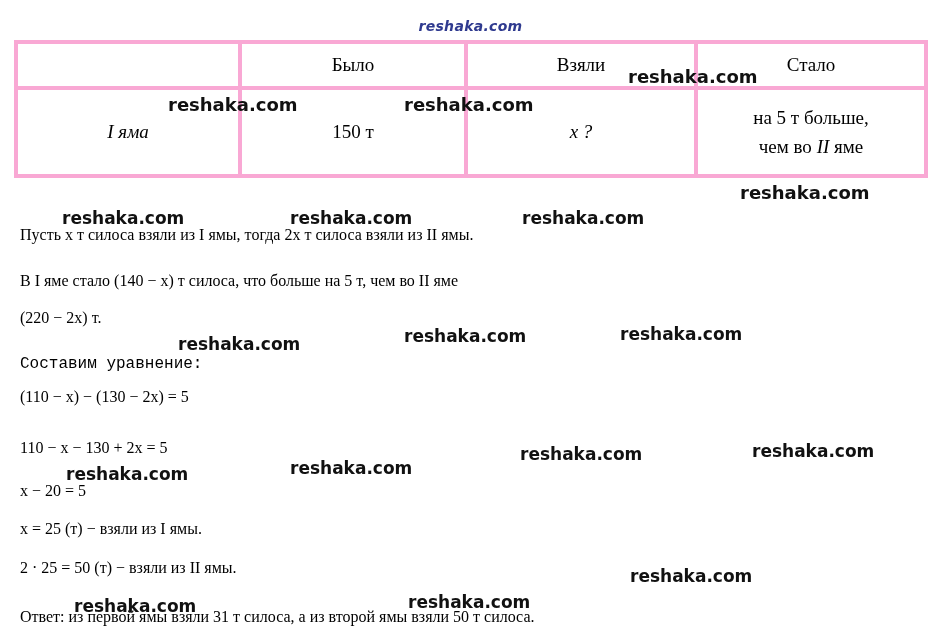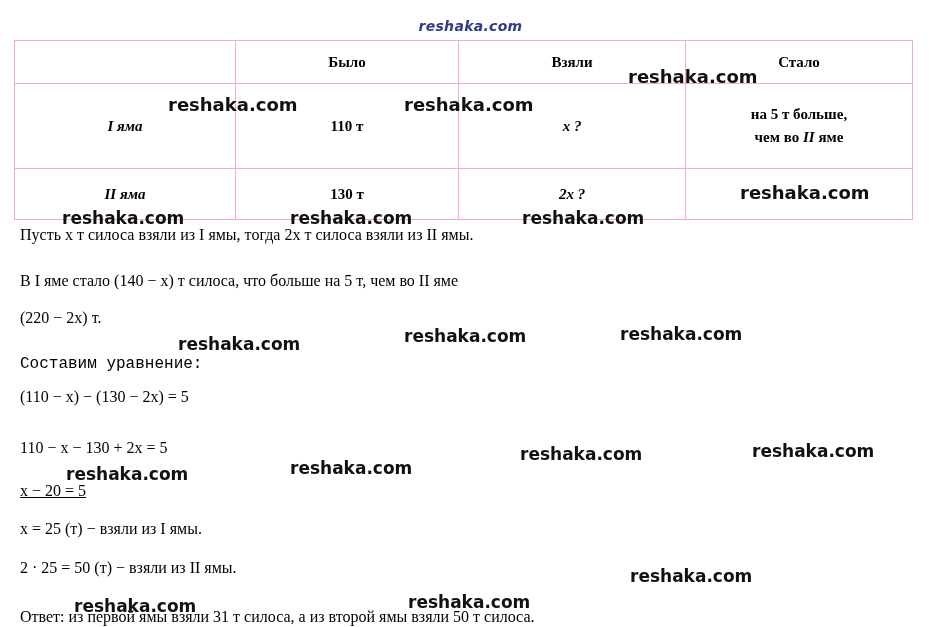--- a/index.html
+++ b/index.html
@@ -44,25 +44,25 @@
     top: 24px;
     width: 880px;
   }
   table.solution-table {
     border-collapse: collapse;
     width: 880px;
     table-layout: fixed;
   }
   table.solution-table td,
   table.solution-table th {
-    border: 1px solid #f9a8d4;
+    border: 4px solid #f9a8d4;
     text-align: center;
     vertical-align: middle;
-    font-size: 15px;
-    font-weight: bold;
+    font-size: 19px;
+    font-weight: normal;
     font-family: "Liberation Serif", serif;
     padding: 4px 2px;
   }
   .col-label { width: 216px; }
   .col-was   { width: 218px; }
   .col-took  { width: 222px; }
   .col-became{ width: 222px; }
 
   .row-head td { height: 34px; }
   .row-one  td { height: 76px; }
@@ -85,21 +85,21 @@
     line-height: 1.0;
     white-space: nowrap;
     font-family: "Liberation Serif", serif;
   }
   .l1 { position: absolute; left: 2px;  top: 6px; }
   .l2 { position: absolute; left: 2px;  top: 52px; }
   .l3 { position: absolute; left: 2px;  top: 89px; }
   .l4 { position: absolute; left: 2px;  top: 135px; font-family: Liberation Mono, monospace; }
   .l5 { position: absolute; left: 2px;  top: 168px; }
   .l6 { position: absolute; left: 2px;  top: 219px; }
-  .l7 { position: absolute; left: 2px;  top: 262px; text-decoration: underline; }
+  .l7 { position: absolute; left: 2px;  top: 262px; }
   .l8 { position: absolute; left: 2px;  top: 300px; }
   .l9 { position: absolute; left: 2px;  top: 339px; }
   .l10{ position: absolute; left: 2px;  top: 388px; }
 
   
   .wm {
     position: absolute;
     font-family: "DejaVu Sans", sans-serif;
     font-weight: bold;
     font-size: 17px;
@@ -119,32 +119,26 @@
     <table class="solution-table">
       <tbody>
           <tr class="row-head">
         <td class="col-label"></td>
         <td class="col-was">Было</td>
         <td class="col-took">Взяли</td>
         <td class="col-became">Стало</td>
       </tr>
       <tr class="row-one">
         <td class="ital">I яма</td>
-        <td>110 т</td>
+        <td>150 т</td>
         <td class="mathvar">x ?</td>
         <td class="cell-two-lines">
           <div>на 5 т больше,</div>
           <div>чем во <span class="ital">II</span> яме</div>
         </td>
-      </tr>
-      <tr class="row-two">
-        <td class="ital">II яма</td>
-        <td>130 т</td>
-        <td class="mathvar">2x ?</td>
-        <td></td>
       </tr>
     </tbody>
       </table>
   </div>
 
   <div class="lines">
     <div class="line l1">Пусть x т силоса взяли из I ямы, тогда 2x т силоса взяли из II ямы.</div>
     <div class="line l2">В I яме стало (140 − x) т силоса, что больше на 5 т, чем во II яме</div>
     <div class="line l3">(220 − 2x) т.</div>
     <div class="line l4">Составим уравнение:</div>

